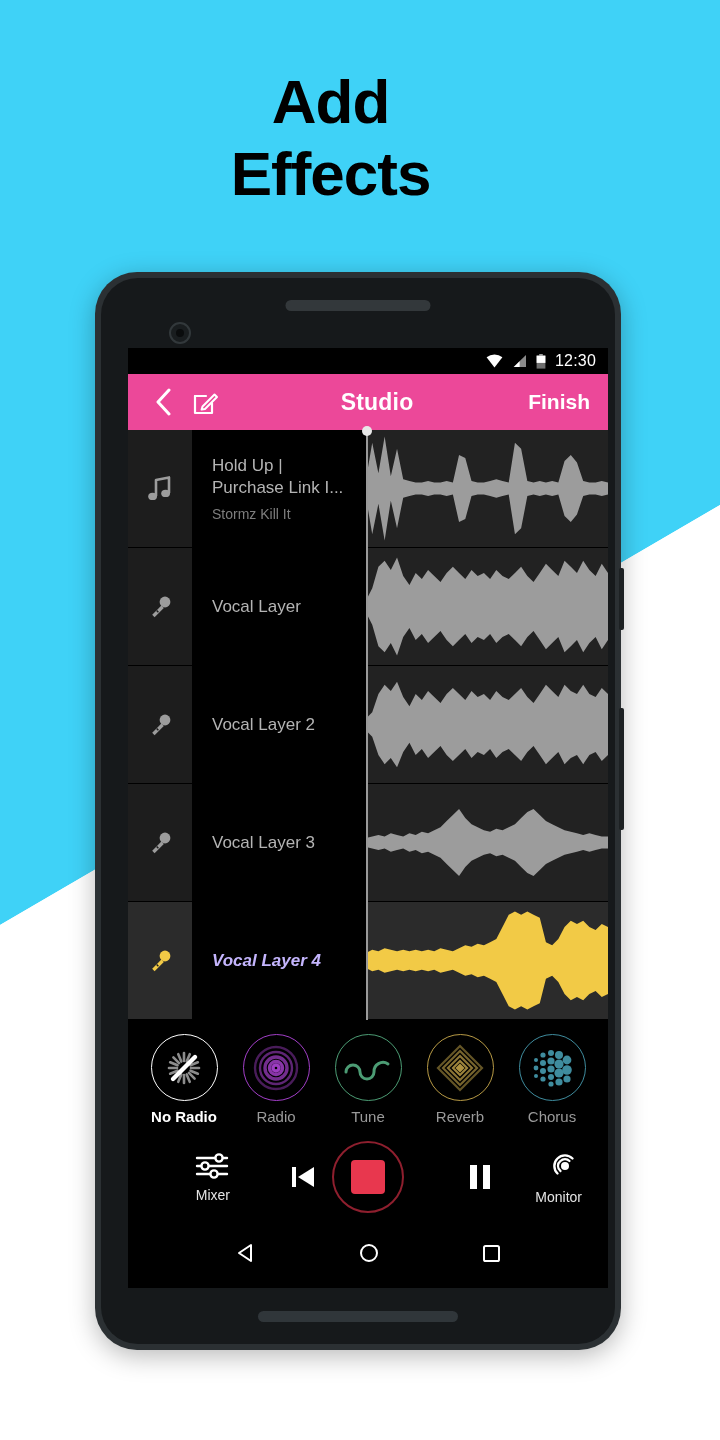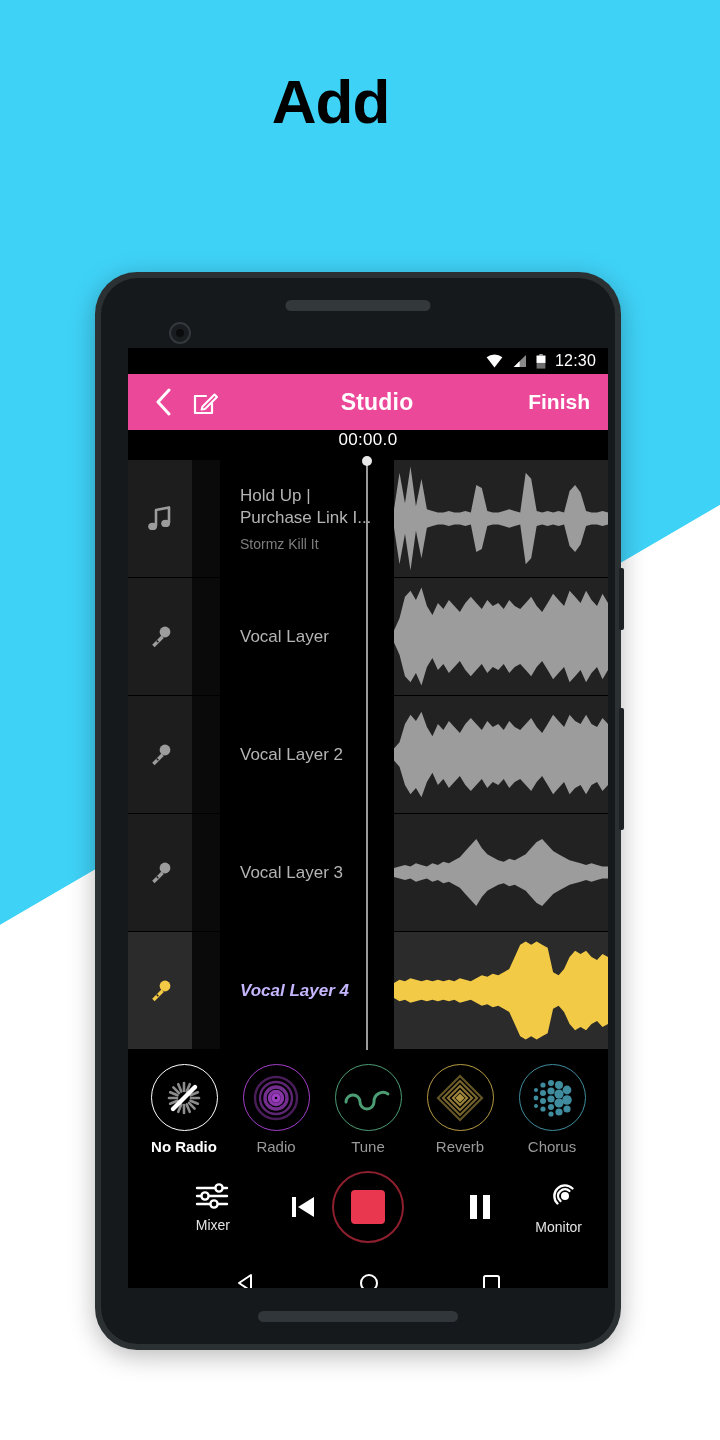--- a/index.html
+++ b/index.html
@@ -125,21 +125,21 @@
     width:64px; height:100%;
     background:#1d1d1d;
     display:flex; align-items:center; justify-content:center;
     flex:0 0 64px;
   }
   .track-row.selected .track-icon-cell { background:#2b2b2b; }
   .track-label-cell {
     width:174px; flex:0 0 174px;
     background:#000; height:100%;
     display:flex; flex-direction:column; justify-content:center;
-    padding-left:20px; padding-right:8px;margin-left:28px;
+    padding-left:20px; padding-right:8px;
   }
   .track-title {
     color:#b4b4b4; font-size:17px; line-height:1.28;
   }
   .track-row.selected .track-title { color:#c4b5fd; font-weight:bold;font-style:italic; }
   .track-sub { color:#7e7e7e; font-size:14px; margin-top:7px; }
   .track-wave-cell {
     flex:1; height:100%; background:#222222;
     position:relative; overflow:hidden;
   }
@@ -192,20 +192,21 @@
   }
 </style>
 </head>
 <body>
 
 <div id="bg-cyan"></div>
 <div id="bg-white"></div>
 
 <div id="promo-heading">
   <div>Add</div>
+  <div>Effects</div>
 </div>
 
 <div id="phone">
   <div class="side-btn" id="btn-power"></div>
   <div class="side-btn" id="btn-volume"></div>
 
   <div id="phone-inner">
     <div id="earpiece"></div>
     <div id="front-camera"></div>
     <div id="bottom-grille"></div>
@@ -237,21 +238,20 @@
         <div class="icon-btn" id="btn-edit">
           <svg width="26" height="26" viewBox="0 0 26 26">
             <path d="M2 7 L2 24 L19 24 L19 14" stroke="#ffffff" stroke-width="2.2" fill="none" stroke-linecap="round" stroke-linejoin="round"></path>
             <path d="M2 7 L13 7" stroke="#ffffff" stroke-width="2.2" fill="none" stroke-linecap="round"></path>
             <path d="M9.5 17.5 L21.5 5.5 L24 8 L12 20 L8.6 20.6 Z" stroke="#ffffff" stroke-width="2" fill="none" stroke-linejoin="round"></path>
           </svg>
         </div>
         <div class="title">Studio</div>
         <div class="finish">Finish</div>
       </div>
-      <div id="timecode">00:00.0</div>
 
       <div id="tracks">
         <div class="track-row">
             <div class="track-icon-cell">
               <svg viewBox="0 0 30 30" width="30" height="30">
                 <path d="M11 22 L11 6 L24 3.4 L24 19" fill="none" stroke="#9c9c9c" stroke-width="2.6" stroke-linejoin="round"></path>
                 <ellipse cx="7.6" cy="22.4" rx="4.4" ry="3.6" fill="#9c9c9c"></ellipse>
                 <ellipse cx="20.6" cy="19.4" rx="4.4" ry="3.6" fill="#9c9c9c"></ellipse>
               </svg>
             </div>

